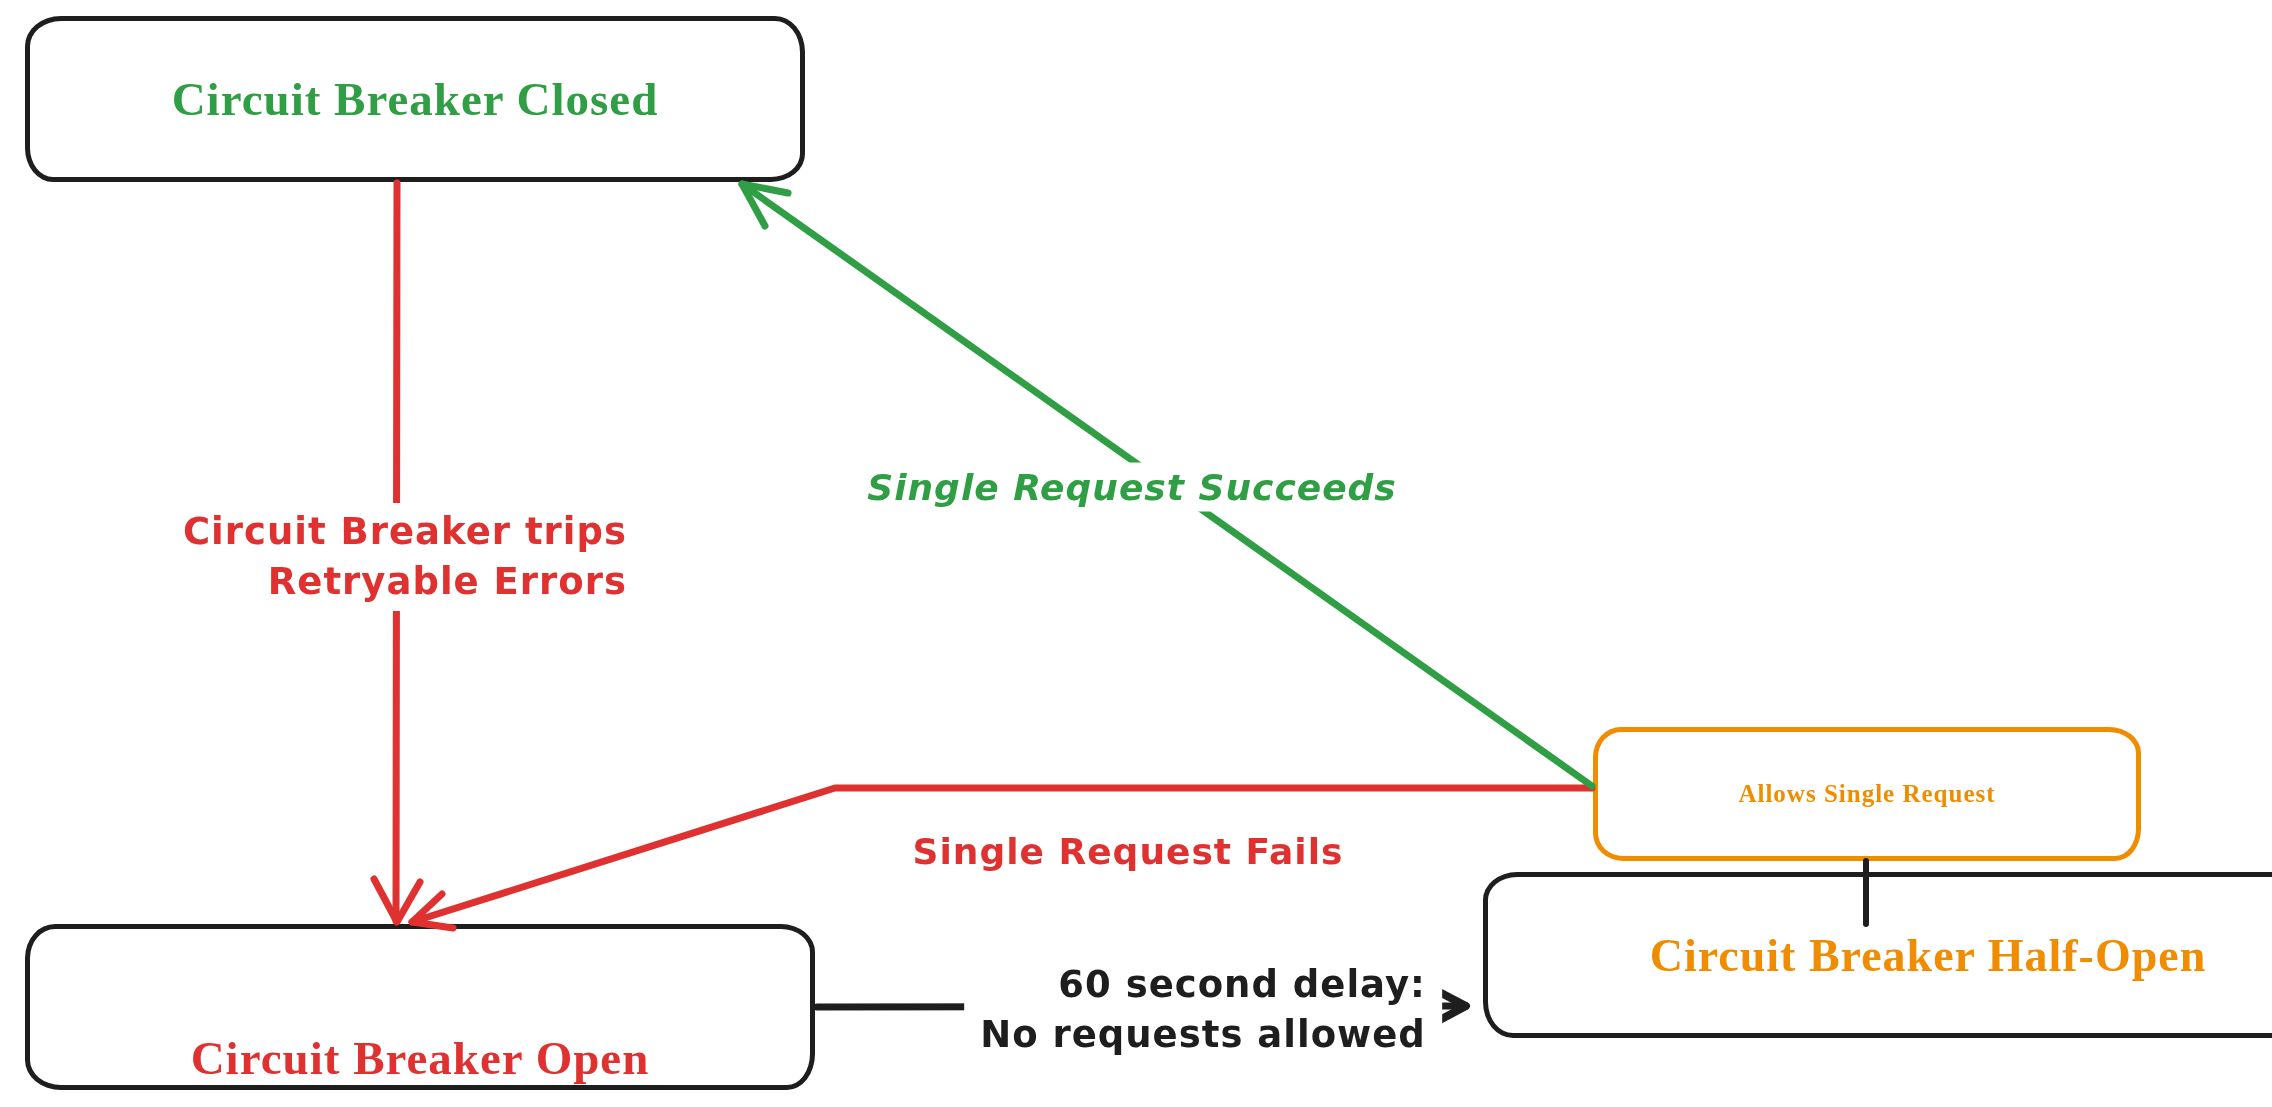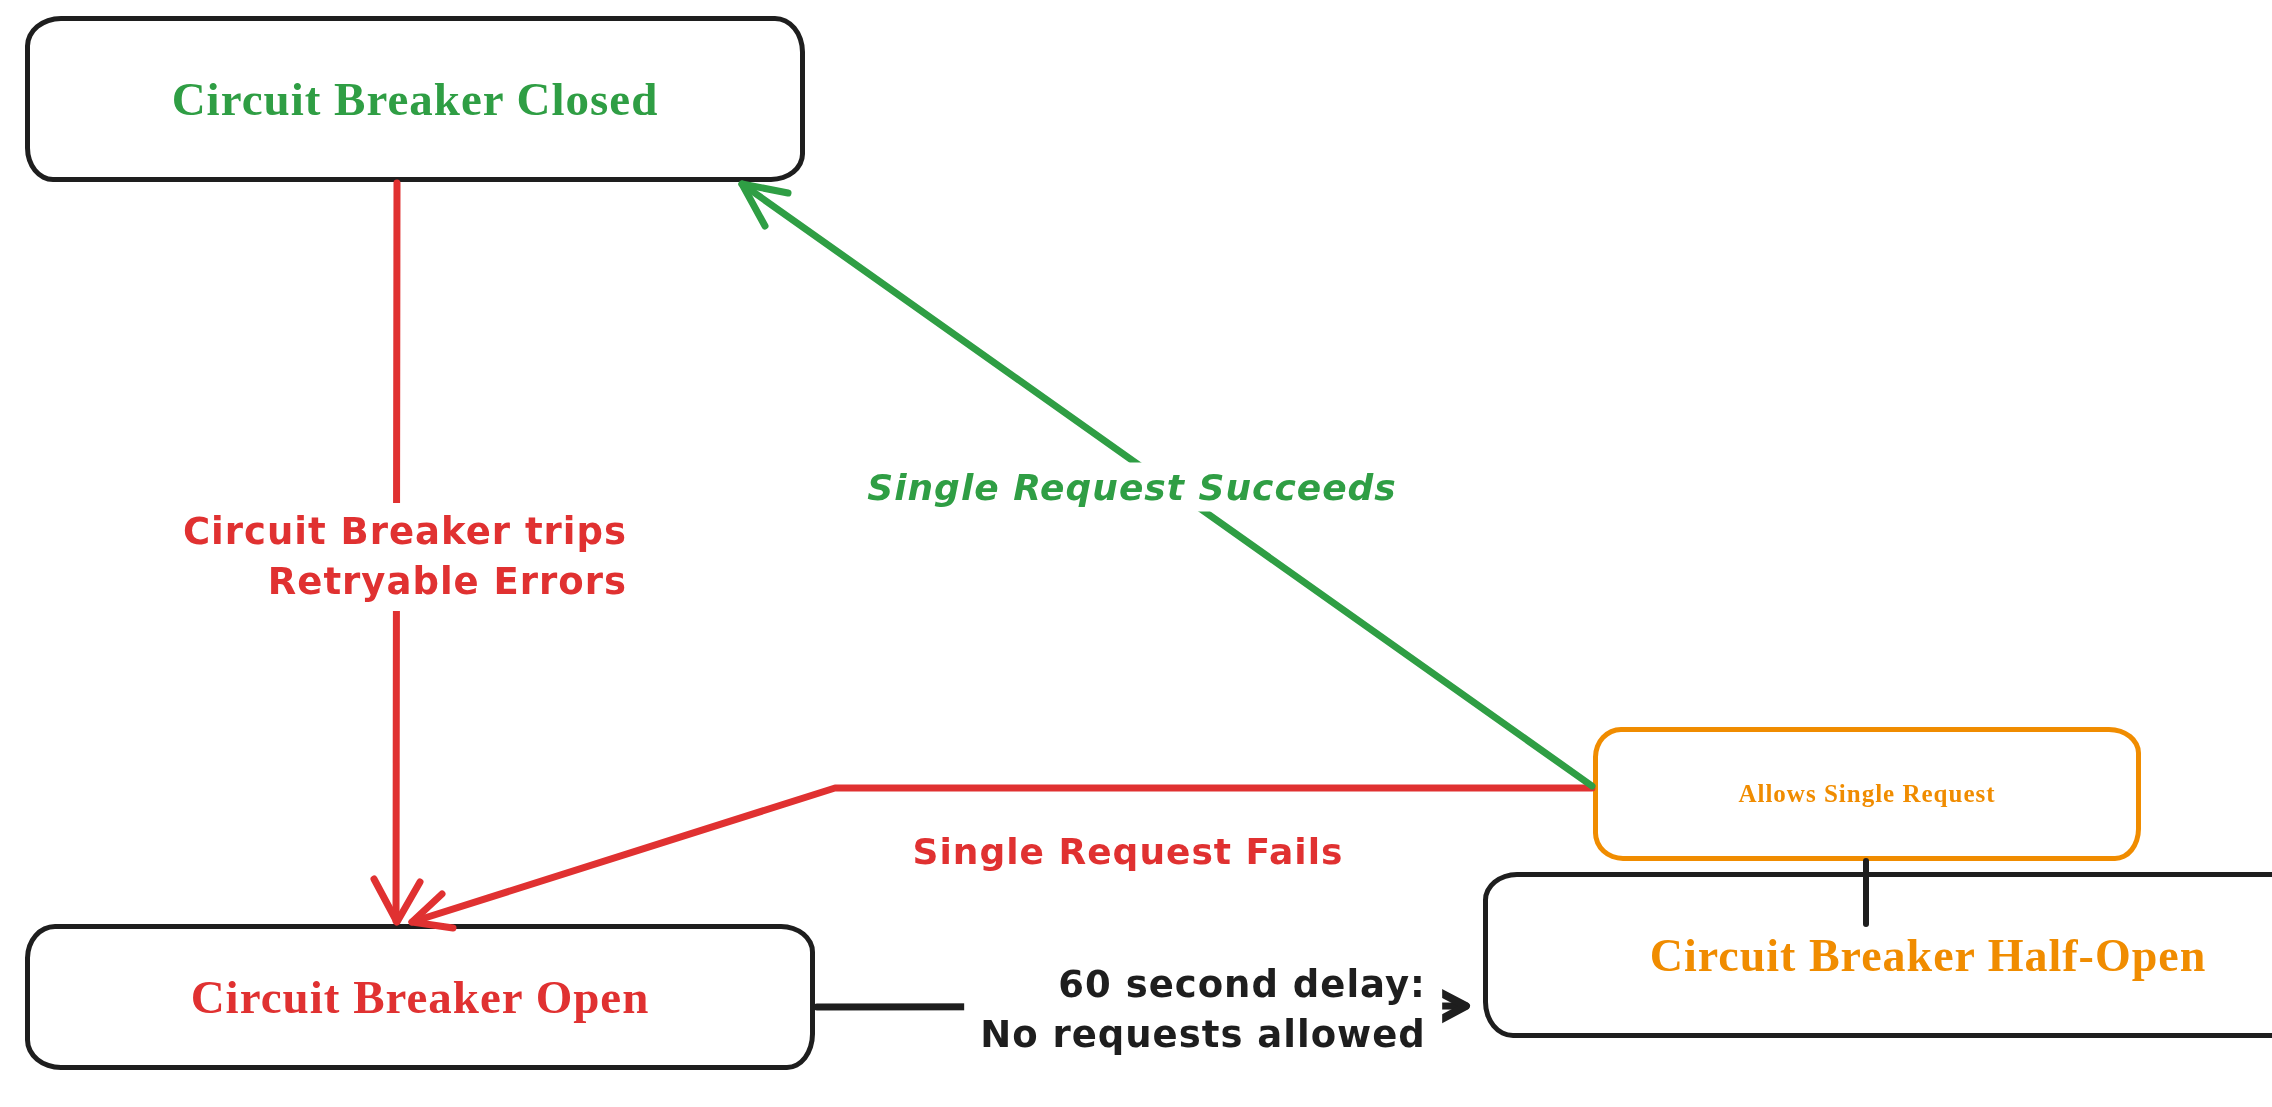--- a/index.html
+++ b/index.html
@@ -43,23 +43,23 @@
     letter-spacing: 1px;
     white-space: nowrap;
     font-family: Liberation Serif, serif;
   }
   .node-closed {
     left: 25px; top: 16px; width: 780px; height: 166px;
     border-radius: 36px 30px 34px 28px / 30px 36px 28px 34px;
     color: var(--green); font-size: 47px;
   }
   .node-open {
-    left: 25px; top: 924px; width: 790px; height: 146px;
+    left: 25px; top: 924px; width: 790px; height: 166px;
     border-radius: 30px 34px 28px 36px / 34px 28px 36px 30px;
-    color: var(--red); font-size: 47px;
+    color: var(--red); font-size: 47px; align-items: flex-end;
   }
   .node-half-open {
     left: 1483px; top: 872px; width: 890px; height: 166px;
     border-radius: 34px 28px 36px 30px / 28px 34px 30px 36px;
     color: var(--orange); font-size: 46px;
   }
   .node-allows {
     left: 1593px; top: 727px; width: 548px; height: 134px;
     border-radius: 28px 32px 26px 30px / 30px 26px 32px 28px;
     border-color: var(--orange);

